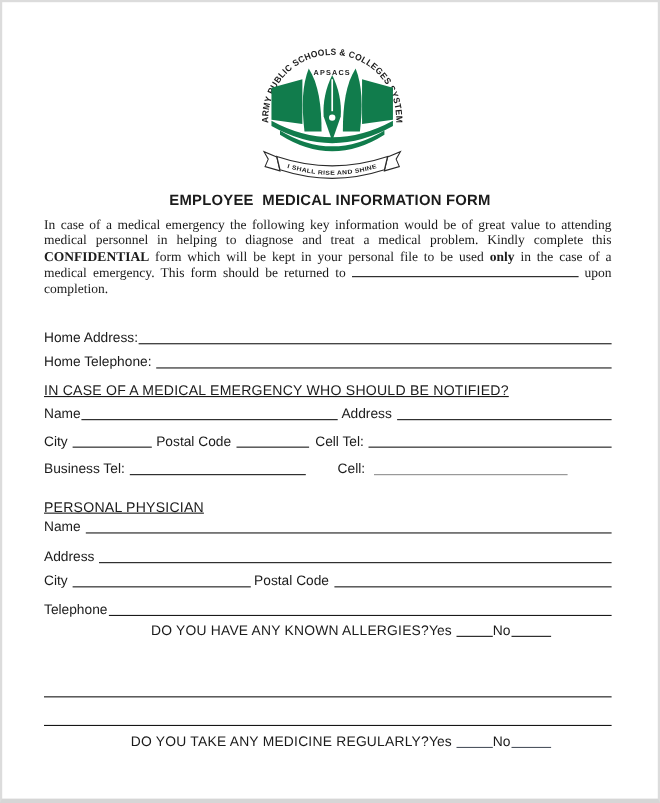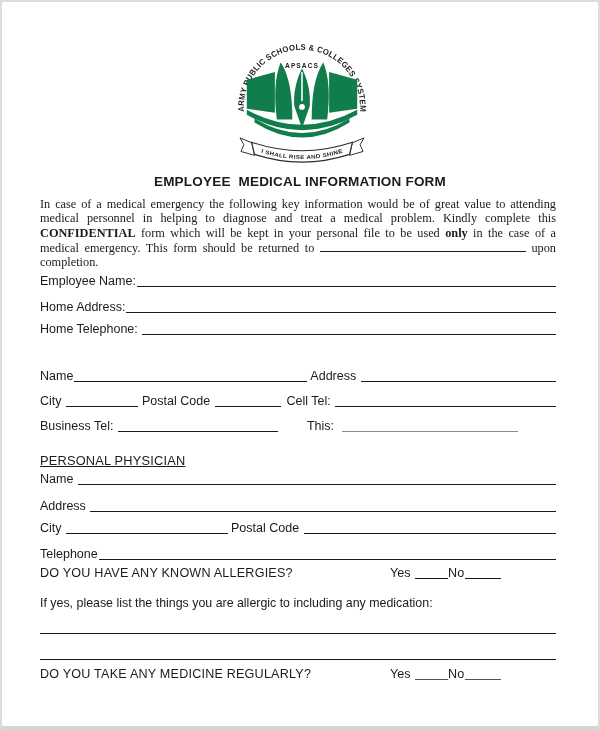--- a/index.html
+++ b/index.html
@@ -33,21 +33,21 @@
     display:flex;align-items:flex-end;font-size:12.5px;
   }
   .lbl{white-space:pre;line-height:15px;}
   .fill{flex:1;border-bottom:1px solid #1a1a1a;margin:0 0 2px 1px;height:10px;}
   .seg{border-bottom:1px solid #1a1a1a;margin:0 0 2px 1px;height:10px;}
   .seg.gray{border-bottom-color:#8e8e8e;}
   .heading{
     position:absolute;left:38px;height:17px;font-size:12.8px;
     text-decoration:underline;letter-spacing:.2px;white-space:pre;
   }
-  .q{width:350px;white-space:pre;line-height:15px;font-size:12.6px;letter-spacing:.2px;}
+  .q{width:350px;white-space:pre;line-height:15px;font-size:12.6px;letter-spacing:.2px;text-align:right;}
   .qrow .lbl{font-size:12.6px;}
   .hrline{
     position:absolute;left:38px;right:42px;height:0;
     border-top:1.6px solid #161616;
   }
   .plain{
     position:absolute;left:38px;right:42px;font-size:12.4px;line-height:15px;
   }
 </style>
 </head>
@@ -90,54 +90,51 @@
       <text font-size="5.6" font-weight="bold" fill="#222222" letter-spacing="0.3">
         <textPath href="#mottoPath" startOffset="50%" text-anchor="middle" textLength="86" lengthAdjust="spacingAndGlyphs">I SHALL RISE AND SHINE</textPath>
       </text>
     </g>
   </svg>
 
   <div class="title">EMPLOYEE  MEDICAL INFORMATION FORM</div>
 
   <p class="intro"><span>In case of a medical emergency the following key information would be of great value to attending medical personnel in helping to diagnose and treat a medical problem. Kindly complete this </span><span style="font-weight: bold;">CONFIDENTIAL</span><span> form which will be kept in your personal file to be used </span><span style="font-weight: bold;">only</span><span> in the case of a medical emergency.  This form should be returned to </span><span class="blank" style="width: 206px;"></span><span> upon completion.</span></p>
 
-  <div class="r" style="top:270px">
-    <span class="lbl">Employee Name:</span>
-    <span class="fill"></span>
-  </div>
   <div class="r" style="top:296px">
     <span class="lbl">Home Address:</span>
     <span class="fill"></span>
   </div>
   <div class="r" style="top:318px">
     <span class="lbl">Home Telephone: </span>
     <span class="fill"></span>
   </div>
 
+  <div class="heading" style="top:345px">IN CASE OF A MEDICAL EMERGENCY WHO SHOULD BE NOTIFIED?</div>
 
   <div class="r" style="top:365px">
     <span class="lbl">Name</span>
     <span class="seg" style="width:233px"></span>
     <span class="lbl" style="margin-left:3px">Address </span>
     <span class="fill"></span>
   </div>
 
   <div class="r" style="top:390px">
     <span class="lbl">City </span>
     <span class="seg" style="width:72px"></span>
     <span class="lbl" style="margin-left:4px">Postal Code </span>
     <span class="seg" style="width:66px"></span>
     <span class="lbl" style="margin-left:6px">Cell Tel: </span>
     <span class="fill"></span>
   </div>
 
   <div class="r" style="top:415px">
     <span class="lbl">Business Tel: </span>
     <span class="seg" style="width:160px"></span>
-    <span class="lbl" style="margin-left:29px">This:  </span>
+    <span class="lbl" style="margin-left:29px">Cell:  </span>
     <span class="seg gray" style="width:176px"></span>
   </div>
 
   <div class="heading" style="top:451px">PERSONAL PHYSICIAN</div>
 
   <div class="r" style="top:468px">
     <span class="lbl">Name </span>
     <span class="fill"></span>
   </div>
   <div class="r" style="top:495px">
@@ -156,21 +153,20 @@
   </div>
 
   <div class="r qrow" style="top:562px">
     <span class="q">DO YOU HAVE ANY KNOWN ALLERGIES?</span>
     <span class="lbl">Yes </span>
     <span class="seg" style="width:33px"></span>
     <span class="lbl">No</span>
     <span class="seg" style="width:36px"></span>
   </div>
 
-  <div class="plain" style="top:594px">If yes, please list the things you are allergic to including any medication:</div>
 
   <div class="hrline" style="top:631px"></div>
   <div class="hrline" style="top:657px"></div>
 
   <div class="r qrow" style="top:663px">
     <span class="q">DO YOU TAKE ANY MEDICINE REGULARLY?</span>
     <span class="lbl">Yes </span>
     <span class="seg" style="width:33px;border-bottom-color:#4d5560"></span>
     <span class="lbl">No</span>
     <span class="seg" style="width:36px;border-bottom-color:#4d5560"></span>

